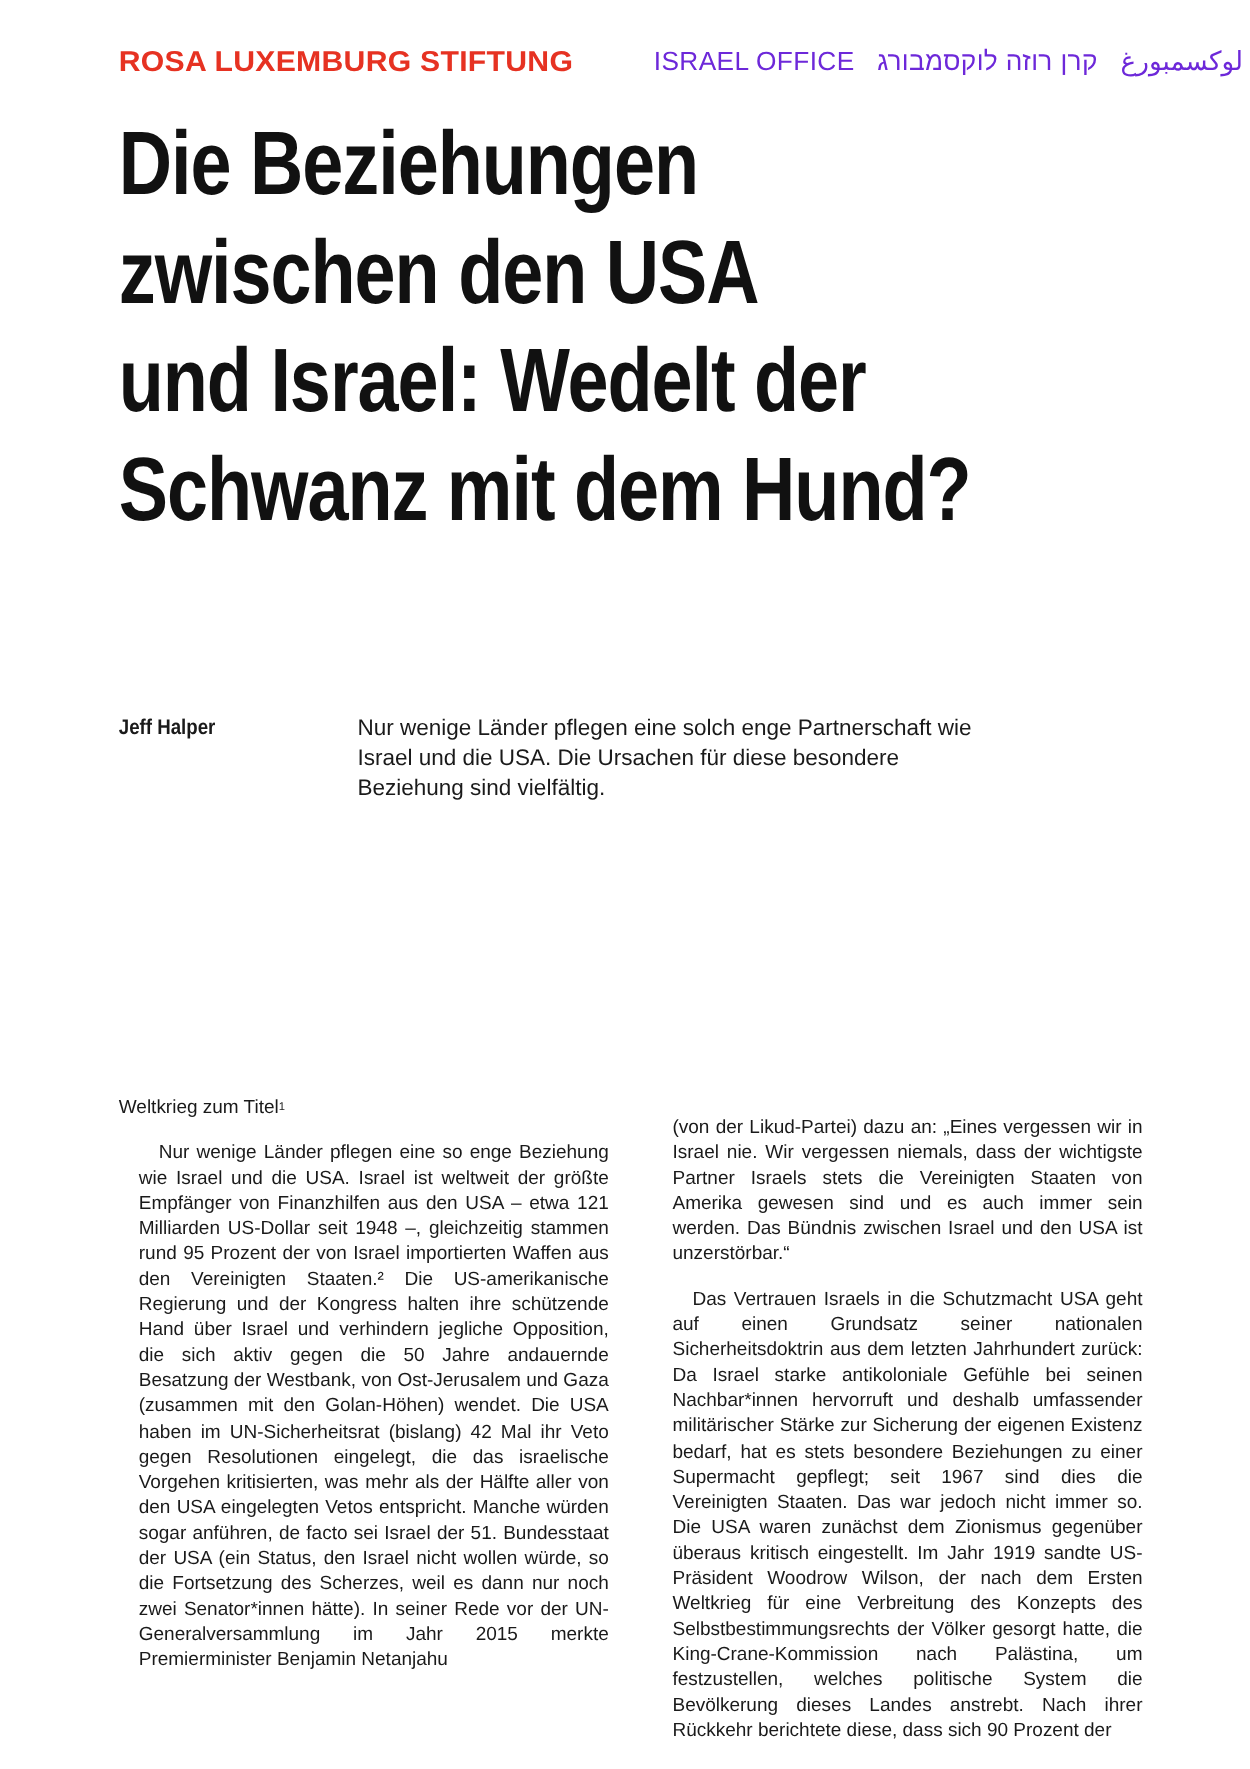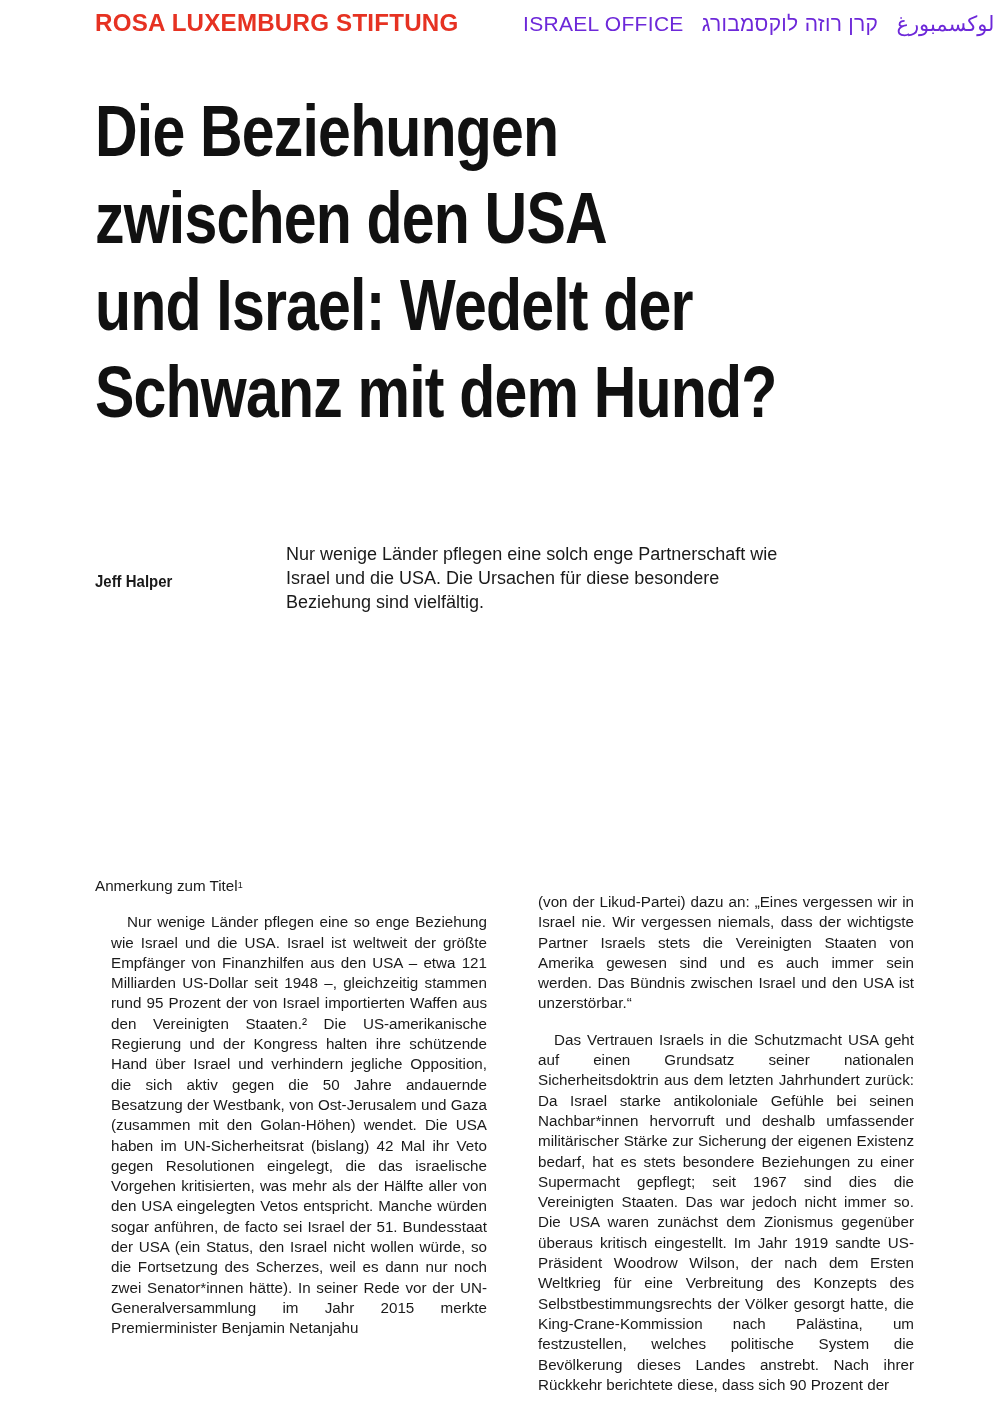--- a/index.html
+++ b/index.html
@@ -1,27 +1,27 @@
 <!DOCTYPE html>
 <html><head>
   <meta charset="utf-8">
   <style>
     html, body { margin: 0; padding: 0; background: #ffffff; }
     body { width: 1000px; height: 1415px; position: relative; overflow: hidden; font-family: "Liberation Sans", sans-serif; color: #1a1a1a; }
 
-    .header { position: absolute; top: 10px; left: 95px; width: 840px; height: 28px; }
+    .header { position: absolute; top: 36px; left: 95px; width: 840px; height: 28px; }
     .brand { position: absolute; left: 0; top: 0; font-family: "Liberation Sans", sans-serif; font-weight: bold; font-size: 23px; letter-spacing: 0.2px; color: #e63222; transform: scaleX(1.05); transform-origin: left center; white-space: nowrap; line-height: 26px; }
     .office { position: absolute; left: 428px; top: 4px; font-size: 21px; color: #6d28d9; white-space: nowrap; line-height: 20px; letter-spacing: 0.3px; }
     .office span { margin-right: 12px; }
 
     .title { position: absolute; left: 95px; top: 88px; width: 850px; margin: 0; font-family: "Liberation Sans", sans-serif; font-weight: bold; font-size: 72px; line-height: 87px; letter-spacing: -1px; color: #111; transform: scaleX(0.82); transform-origin: left top; width: 1050px; }
     .title div { white-space: nowrap; }
 
     .author { position: absolute; left: 95px; top: 572px; font-weight: bold; font-size: 17px; color: #1a1a1a; transform: scaleX(0.88); transform-origin: left top; }
-    .lead { position: absolute; left: 286px; top: 542px; width: 520px; font-size: 18px; line-height: 24px; color: #1a1a1a; }
+    .lead { position: absolute; left: 286px; top: 570px; width: 520px; font-size: 18px; line-height: 24px; color: #1a1a1a; }
 
     .columns { position: absolute; top: 876px; left: 95px; width: 840px; }
     .col { position: absolute; top: 0; width: 408px; font-size: 15.2px; line-height: 20.3px; color: #1a1a1a; text-align: justify; }
     .col-left { left: 0; }
     .col-right { left: 427px; }
     .note { margin: 0 0 16px 0; text-align: left; }
     .note sup { font-size: 9px; vertical-align: top; position: relative; top: -1px; }
     .para { margin: 16px; text-indent: 16px; }
     .para.noindent { text-indent: 0; }
   </style>
@@ -42,20 +42,20 @@
   <div>zwischen den USA</div>
   <div>und Israel: Wedelt der</div>
   <div>Schwanz mit dem Hund?</div>
 </h1>
 
 <div class="author">Jeff Halper</div>
 <div class="lead">Nur wenige Länder pflegen eine solch enge Partnerschaft wie Israel und die USA. Die Ursachen für diese besondere Beziehung sind vielfältig.</div>
 
 <section class="columns">
   <div class="col col-left">
-    <p class="note"><span>Anmerkung zum Titel</span><sup>1</sup></p>
+    <p class="note"><span>Weltkrieg zum Titel</span><sup>1</sup></p>
     <p class="para">Nur wenige Länder pflegen eine so enge Beziehung wie Israel und die USA. Israel ist weltweit der größte Empfänger von Finanzhilfen aus den USA – etwa 121 Milliarden US-Dollar seit 1948 –, gleichzeitig stammen rund 95 Prozent der von Israel importierten Waffen aus den Vereinigten Staaten.² Die US-amerikanische Regierung und der Kongress halten ihre schützende Hand über Israel und verhindern jegliche Opposition, die sich aktiv gegen die 50 Jahre andauernde Besatzung der Westbank, von Ost-Jerusalem und Gaza (zusammen mit den Golan-Höhen) wendet. Die USA haben im UN-Sicherheitsrat (bislang) 42 Mal ihr Veto gegen Resolutionen eingelegt, die das israelische Vorgehen kritisierten, was mehr als der Hälfte aller von den USA eingelegten Vetos entspricht. Manche würden sogar anführen, de facto sei Israel der 51. Bundesstaat der USA (ein Status, den Israel nicht wollen würde, so die Fortsetzung des Scherzes, weil es dann nur noch zwei Senator*innen hätte). In seiner Rede vor der UN-Generalversammlung im Jahr 2015 merkte Premierminister Benjamin Netanjahu</p>
   </div>
   <div class="col col-right">
     <p class="para noindent">(von der Likud-Partei) dazu an: „Eines vergessen wir in Israel nie. Wir vergessen niemals, dass der wichtigste Partner Israels stets die Vereinigten Staaten von Amerika gewesen sind und es auch immer sein werden. Das Bündnis zwischen Israel und den USA ist unzerstörbar.“</p>
     <p class="para">Das Vertrauen Israels in die Schutzmacht USA geht auf einen Grundsatz seiner nationalen Sicherheitsdoktrin aus dem letzten Jahrhundert zurück: Da Israel starke antikoloniale Gefühle bei seinen Nachbar*innen hervorruft und deshalb umfassender militärischer Stärke zur Sicherung der eigenen Existenz bedarf, hat es stets besondere Beziehungen zu einer Supermacht gepflegt; seit 1967 sind dies die Vereinigten Staaten. Das war jedoch nicht immer so. Die USA waren zunächst dem Zionismus gegenüber überaus kritisch eingestellt. Im Jahr 1919 sandte US-Präsident Woodrow Wilson, der nach dem Ersten Weltkrieg für eine Verbreitung des Konzepts des Selbstbestimmungsrechts der Völker gesorgt hatte, die King-Crane-Kommission nach Palästina, um festzustellen, welches politische System die Bevölkerung dieses Landes anstrebt. Nach ihrer Rückkehr berichtete diese, dass sich 90 Prozent der</p>
   </div>
 </section>
 
 </body></html>

